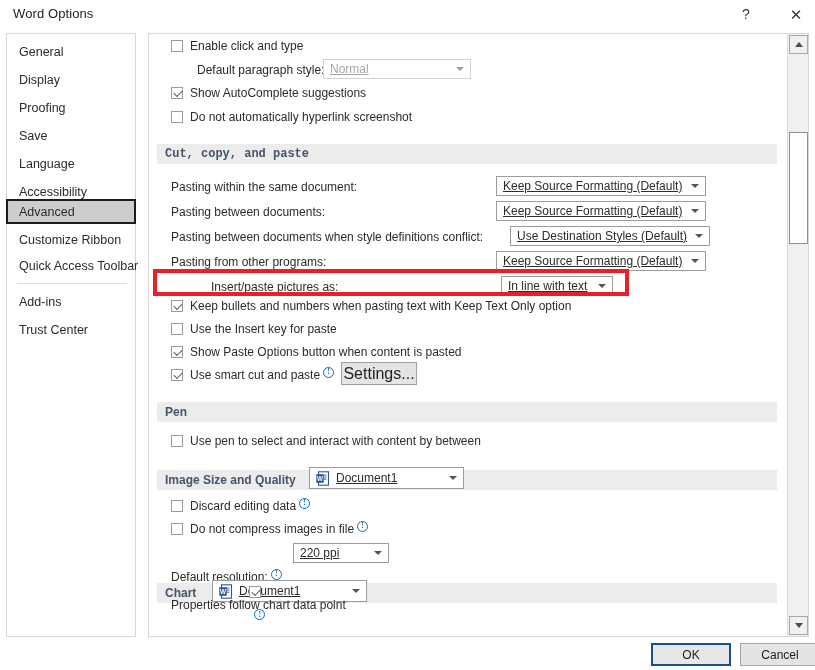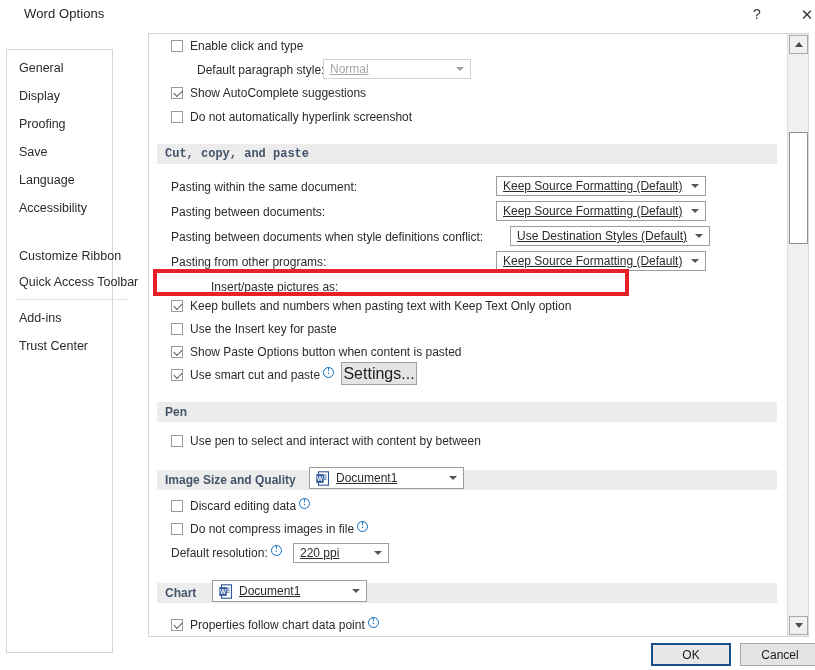--- a/index.html
+++ b/index.html
@@ -8,39 +8,39 @@
     width: 815px; height: 670px;
     background: #ffffff;
     font-family: "Liberation Sans", sans-serif;
     font-size: 12px;
     color: #262626;
     overflow: hidden;
   }
   #dialog { position: relative; width: 815px; height: 670px; background: #fff; }
 
   
-  .titlebar { position: absolute; left: 15px; top: 0; width: 755px; height: 32px; background: #fff; }
+  .titlebar { position: absolute; left: 4px; top: 0; width: 755px; height: 32px; background: #fff; }
   .title-text {
     position: absolute; left: 9px; top: 6px;
     font-size: 13px; color: #1f1f1f; letter-spacing: .1px;
   }
   .tb-btn {
     position: absolute; top: 0; height: 30px; width: 38px;
     display: flex; align-items: center; justify-content: center;
     color: #3a3a3a; background: transparent; border: 0;
     font-family: "Liberation Sans", sans-serif;
   }
   .tb-help { left: 723px; font-size: 14px; padding-bottom: 2px; }
   .tb-close { left: 773px; font-size: 15px; }
 
   
   .sidebar {
     position: absolute; left: 6px; top: 33px;
-    width: 107px; height: 604px;
-    background: #fff; border: 1px solid #d6d6d6; margin-top: 16px;
+    width: 130px; height: 604px;
+    background: #fff; border: 1px solid #d6d6d6;
   }
   .side-item {
     position: absolute; left: 0; width: 128px; height: 24px;
     display: flex; align-items: center;
     padding-left: 12px; font-size: 12.5px; color: #2b2b2b;
     white-space: nowrap;
   }
   .side-item.sel {
     background: #cdcdcd; border: 2px solid #1c1c1c;
     left: -1px; width: 130px; height: 25px; padding-left: 11px;
@@ -193,20 +193,23 @@
       </div>
     <div class="side-item" style="top:90px">
         <span>Save</span>
       </div>
     <div class="side-item" style="top:118px">
         <span>Language</span>
       </div>
     <div class="side-item" style="top:146px">
         <span>Accessibility</span>
       </div>
+    <div class="side-item sel" style="top:165px">
+        <span>Advanced</span>
+      </div>
     <div class="side-item" style="top:194px">
         <span>Customize Ribbon</span>
       </div>
     <div class="side-item" style="top:220px">
         <span>Quick Access Toolbar</span>
       </div>
     <div class="side-sep" style="top:249px"></div>
     <div class="side-item" style="top:256px">
         <span>Add-ins</span>
       </div>
@@ -261,20 +264,24 @@
         <span class="caret"></span>
       </div>
 
       <div class="field-label" style="left:22px; top:221px;">Pasting from other programs:</div>
       <div class="ddl" style="left:347px; top:217px; width:210px;">
         <span class="ddl-text">Keep Source Formatting (Default)</span>
         <span class="caret"></span>
       </div>
 
       <div class="field-label" style="left:22px; top:246px;margin-left:40px;">Insert/paste pictures as:</div>
+      <div class="ddl" style="left:352px; top:242px; width:112px;">
+        <span class="ddl-text">In line with text</span>
+        <span class="caret"></span>
+      </div>
       <div class="redbox" style="left:4px; top:235px; width:476px; height:27px;"></div>
 
       <div class="cb-row" style="left:22px; top:265px;">
         <span class="cbox on"></span>
         <span class="cb-label">Keep bullets and numbers when pasting text with Keep Text Only option</span>
       </div>
       <div class="cb-row" style="left:22px; top:288px;">
         <span class="cbox"></span>
         <span class="cb-label">Use the Insert key for paste</span>
       </div>
@@ -321,21 +328,21 @@
         <span class="cbox"></span>
         <span class="cb-label">Discard editing data</span>
         <span class="info"></span>
       </div>
       <div class="cb-row" style="left:22px; top:488px;">
         <span class="cbox"></span>
         <span class="cb-label">Do not compress images in file</span>
         <span class="info"></span>
       </div>
 
-      <div class="cb-row" style="left:22px; top:512px;">
+      <div class="cb-row" style="left:22px; top:536px;">
         <span class="cb-label">Default resolution:</span>
         <span class="info"></span>
       </div>
       <div class="ddl" style="left:144px; top:509px; width:96px;">
         <span class="ddl-text">220 ppi</span>
         <span class="caret"></span>
       </div>
 
       <div class="sec-head" style="top:549px;">
         <span class="hd-label">Chart</span>
@@ -348,21 +355,21 @@
             <line x1="5" y1="6.2" x2="10.5" y2="6.2" stroke="#2b579a" stroke-width="0.9"></line>
             <line x1="5" y1="8.2" x2="10.5" y2="8.2" stroke="#2b579a" stroke-width="0.9"></line>
             <rect x="0.3" y="3.2" width="7.4" height="8.6" fill="#2b579a"></rect>
             <text x="4" y="9.6" font-size="6.3" fill="#ffffff" text-anchor="middle" font-family="Liberation Sans, sans-serif" font-weight="bold">W</text>
           </svg>
         </span>
         <span class="ddl-text">Document1</span>
         <span class="caret"></span>
       </div>
 
-      <div class="cb-row" style="left:22px; top:584px;">
+      <div class="cb-row" style="left:22px; top:552px;flex-direction:column;">
         <span class="cbox on"></span>
         <span class="cb-label">Properties follow chart data point</span>
         <span class="info"></span>
       </div>
 
     </div>
 
     <div class="sbar">
       <div class="sb-arrow up">
         <span class="tri-up"></span>

